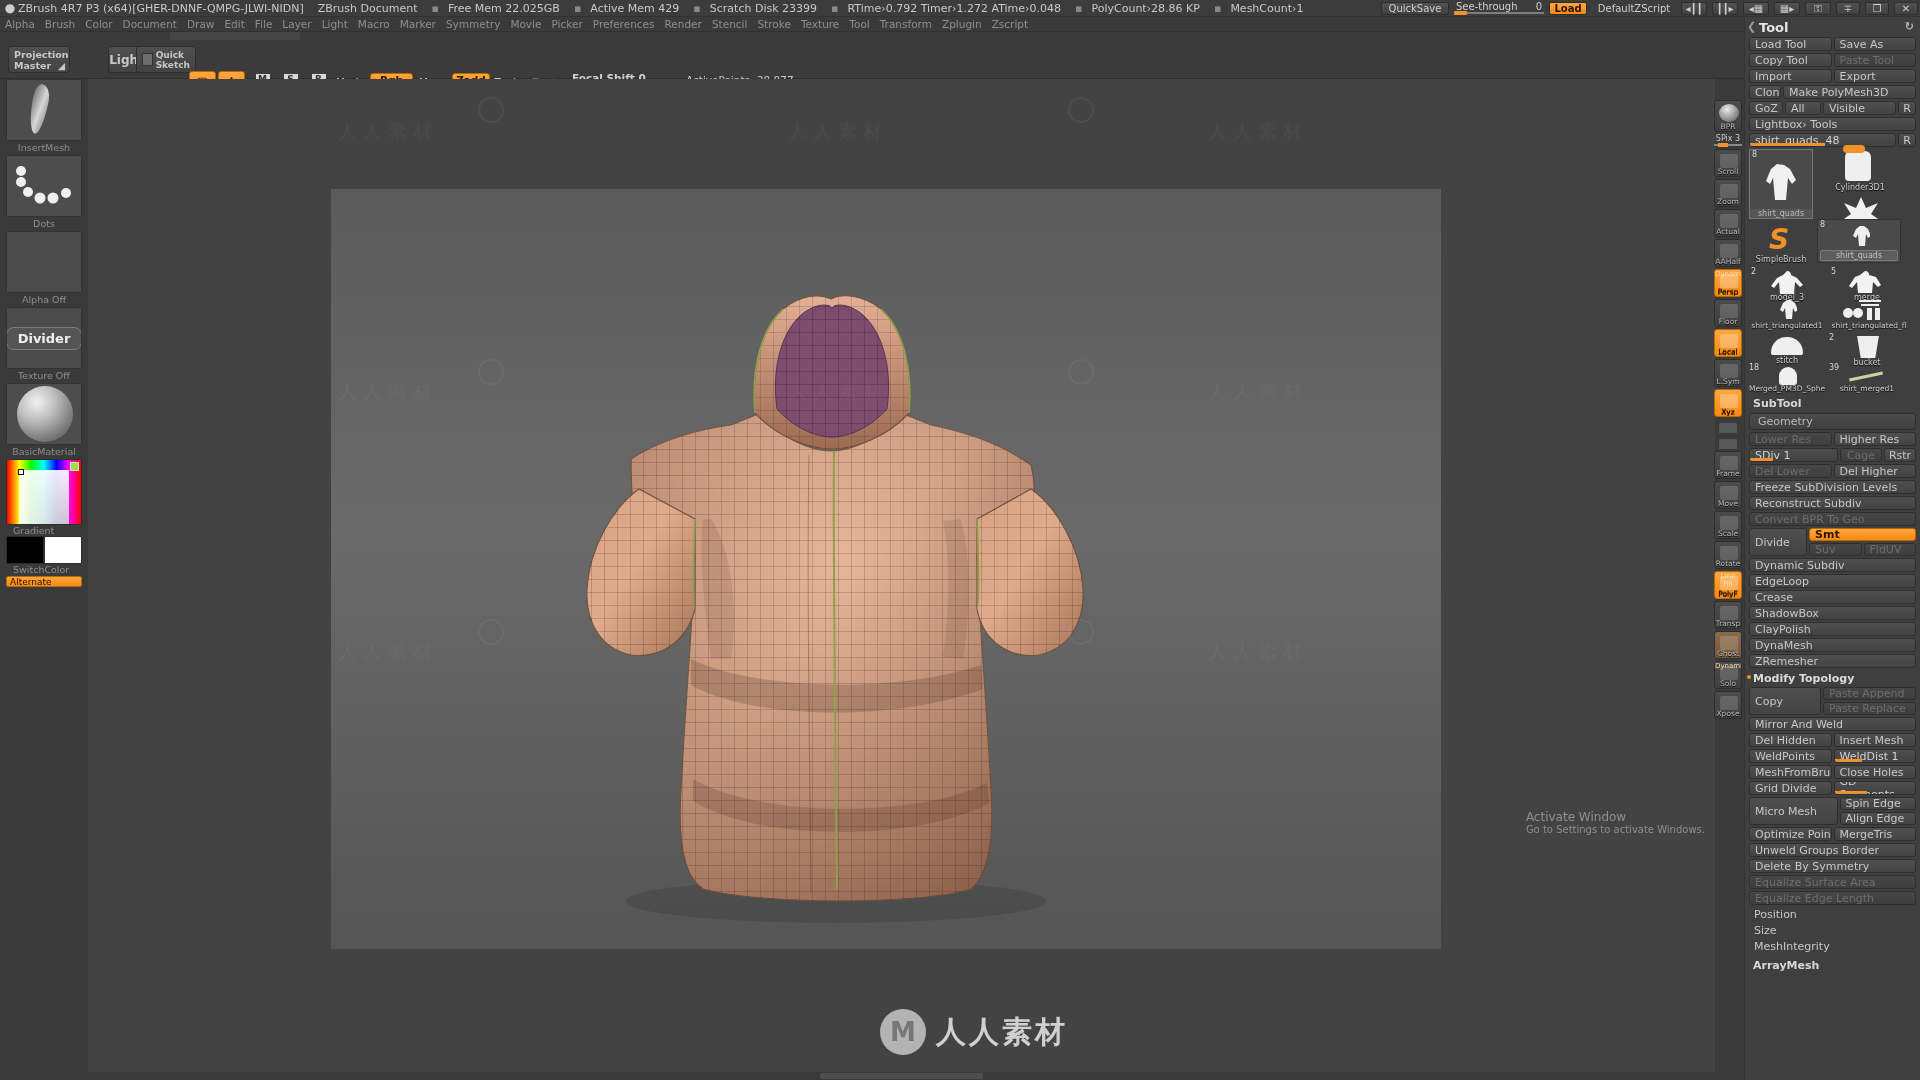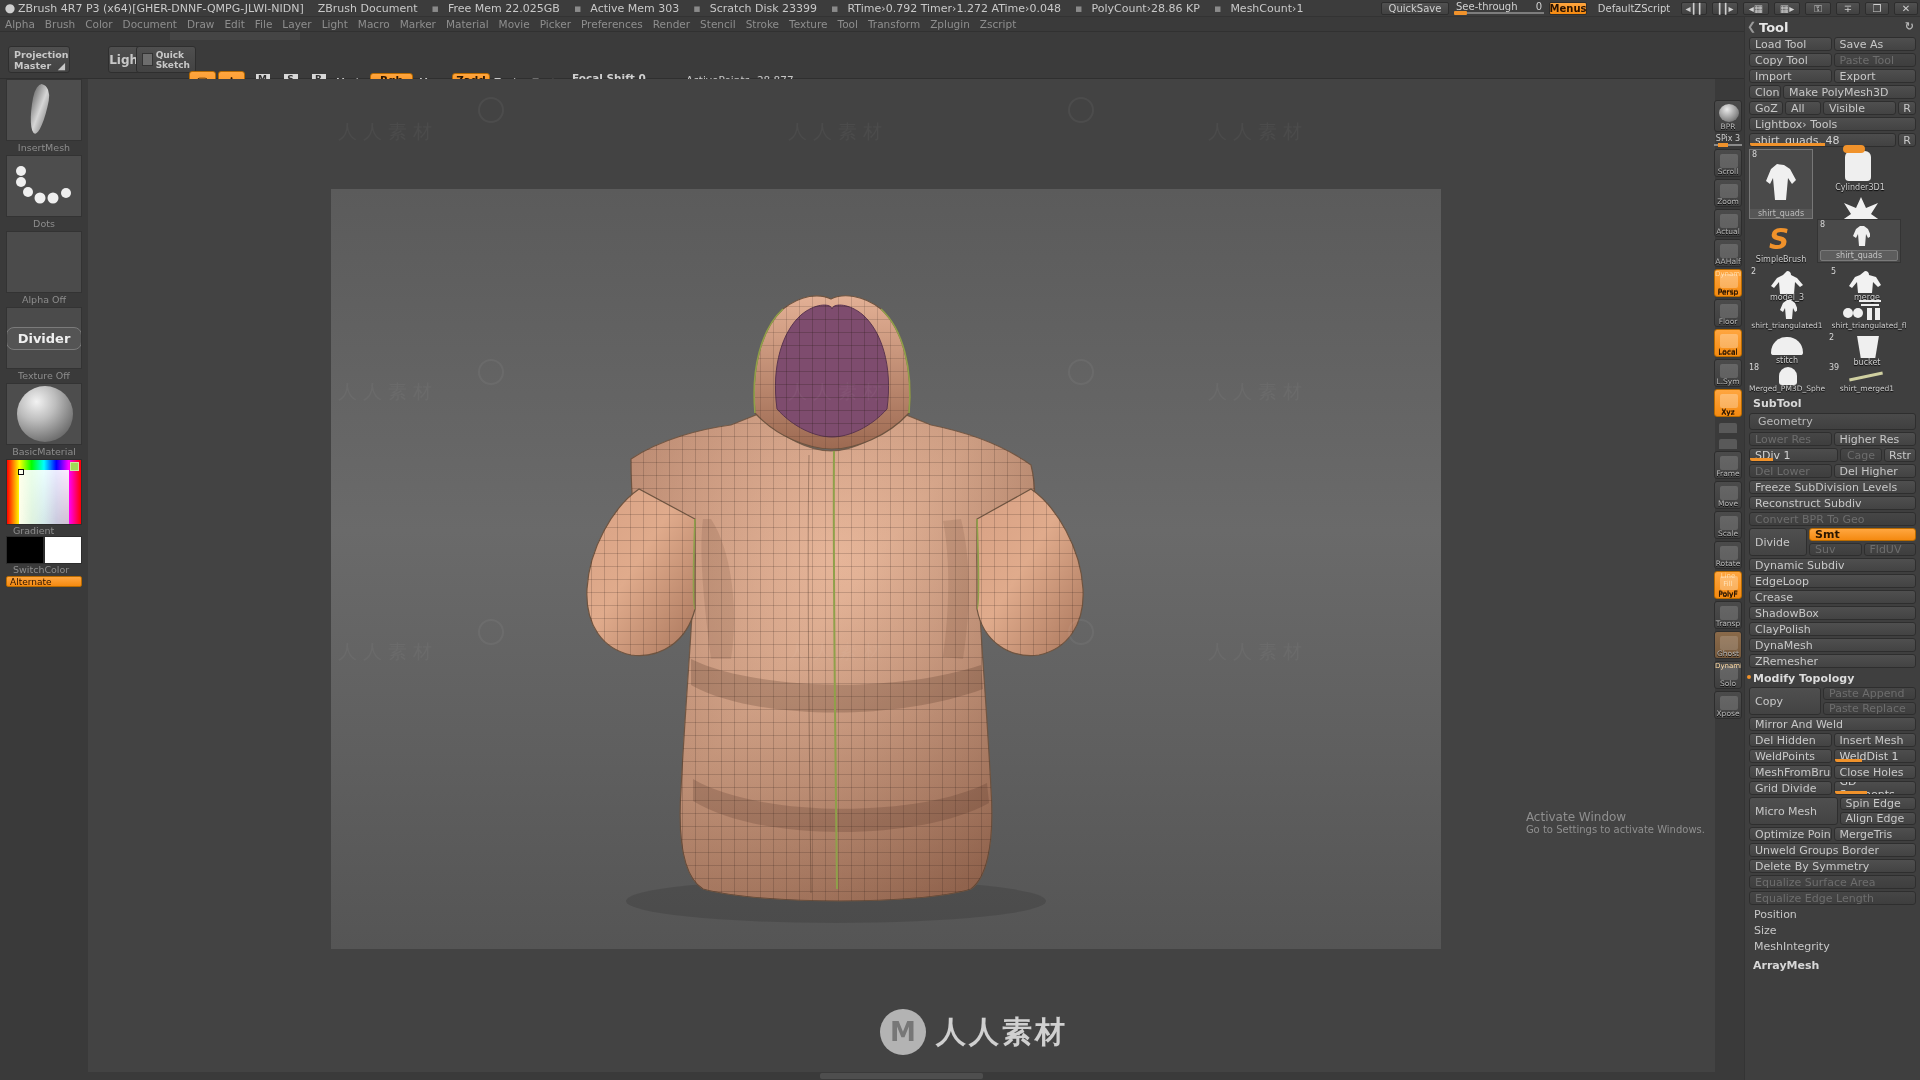--- a/index.html
+++ b/index.html
@@ -110,39 +110,39 @@
 </head>
 <body>
 
 <div id="titlebar">
   <div class="tlogo">●</div>
   <div class="tItem">ZBrush 4R7 P3 (x64)[GHER-DNNF-QMPG-JLWI-NIDN]</div>
   <div class="tItem">ZBrush Document</div>
   <div class="sep">▪</div>
   <div class="tItem">Free Mem 22.025GB</div>
   <div class="sep">▪</div>
-  <div class="tItem">Active Mem 303</div>
+  <div class="tItem">Active Mem 429</div>
   <div class="sep">▪</div>
   <div class="tItem">Scratch Disk 23399</div>
   <div class="sep">▪</div>
   <div class="tItem">RTime›0.792  Timer›1.272  ATime›0.048</div>
   <div class="sep">▪</div>
   <div class="tItem">PolyCount›28.86 KP</div>
   <div class="sep">▪</div>
   <div class="tItem">MeshCount›1</div>
 
   <div id="tbRight">
     <div class="tbBtn" style="width:68px">QuickSave</div>
     <div class="seethru">
       <span class="lbl">See-through</span>
       <span class="num">0</span>
       <span class="trk"></span>
       <span class="thm"></span>
     </div>
-    <div class="tbBtn on" style="width:38px">Menus</div>
+    <div class="tbBtn on" style="width:38px">Load</div>
     <div class="tbBtn" style="width:84px;border:none;background:none">DefaultZScript</div>
     <div class="tbBtn" style="width:26px">◂┃┃</div>
     <div class="tbBtn" style="width:26px">┃┃▸</div>
     <div class="tbBtn" style="width:26px">◂▦</div>
     <div class="tbBtn" style="width:26px">▦▸</div>
     <div class="tbBtn" style="width:26px">⚿</div>
     <div class="tbBtn" style="width:24px">∓</div>
     <div class="tbBtn" style="width:24px">❐</div>
     <div class="tbBtn" style="width:24px">✕</div>
   </div>
@@ -153,21 +153,21 @@
     <div class="m">Brush</div>
     <div class="m">Color</div>
     <div class="m">Document</div>
     <div class="m">Draw</div>
     <div class="m">Edit</div>
     <div class="m">File</div>
     <div class="m">Layer</div>
     <div class="m">Light</div>
     <div class="m">Macro</div>
     <div class="m">Marker</div>
-    <div class="m">Material</div>
+    <div class="m">Symmetry</div>
     <div class="m">Movie</div>
     <div class="m">Picker</div>
     <div class="m">Preferences</div>
     <div class="m">Render</div>
     <div class="m">Stencil</div>
     <div class="m">Stroke</div>
     <div class="m">Texture</div>
     <div class="m">Tool</div>
     <div class="m">Transform</div>
     <div class="m">Zplugin</div>

